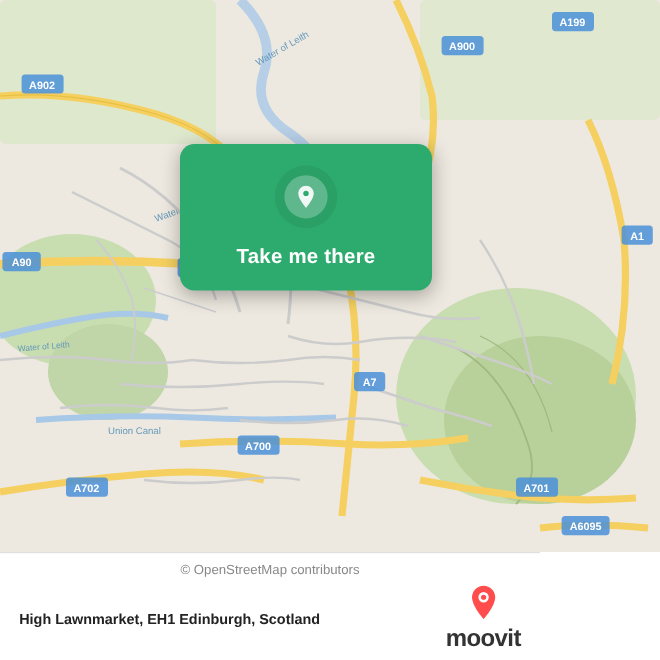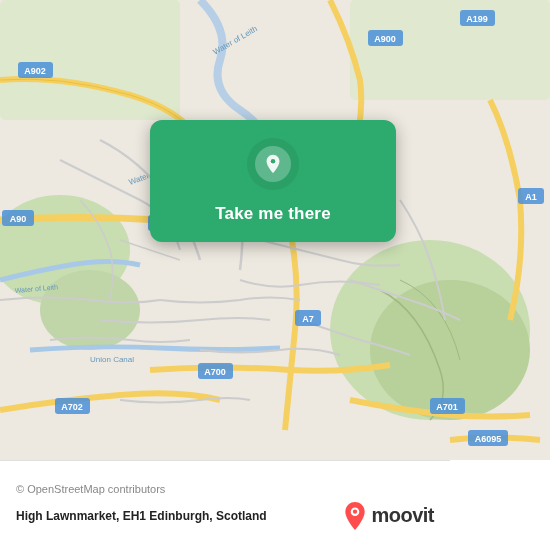--- a/index.html
+++ b/index.html
@@ -25,21 +25,21 @@
       height: 100%;
       position: absolute;
       top: 0; left: 0;
     }
 
     
     #overlay-card {
       position: absolute;
       top: 120px;
       left: 150px;
-      width: 246px;
+      width: 210px;
       background-color: #2daa6e;
       border-radius: 12px;
       display: flex;
       flex-direction: column;
       align-items: center;
       padding: 18px 20px 16px 20px;
       box-shadow: 0 4px 16px rgba(0,0,0,0.3);
       z-index: 10;
     }
 
@@ -78,20 +78,21 @@
     
     #bottom-bar {
       width: 450px;
       height: 90px;
       background-color: #ffffff;
       display: flex;
       flex-direction: column;
       justify-content: center;
       padding: 10px 16px 8px 16px;
       border-top: 1px solid #e0e0e0;
+      text-align: center;
     }
 
     #attribution {
       font-size: 11px;
       color: #888;
       margin-bottom: 6px;
     }
 
     #location-row {
       display: flex;
@@ -102,20 +103,21 @@
     #location-text {
       font-size: 12px;
       font-weight: 600;
       color: #222;
     }
 
     #moovit-logo {
       display: flex;
       align-items: center;
       gap: 4px;
+      flex-direction: column;
     }
 
     #moovit-pin {
       width: 24px;
       height: 30px;
       position: relative;
     }
 
     #moovit-label {
       font-size: 20px;

